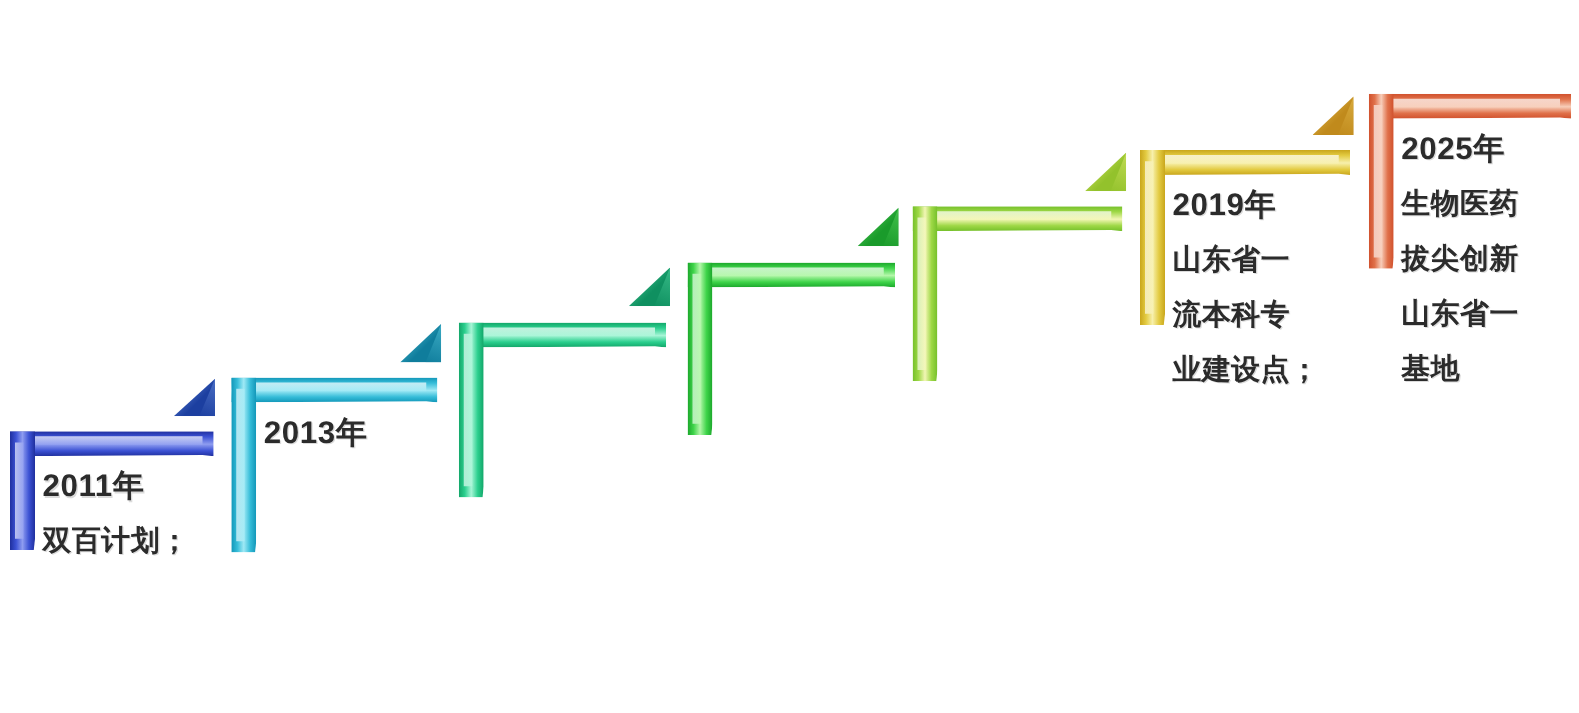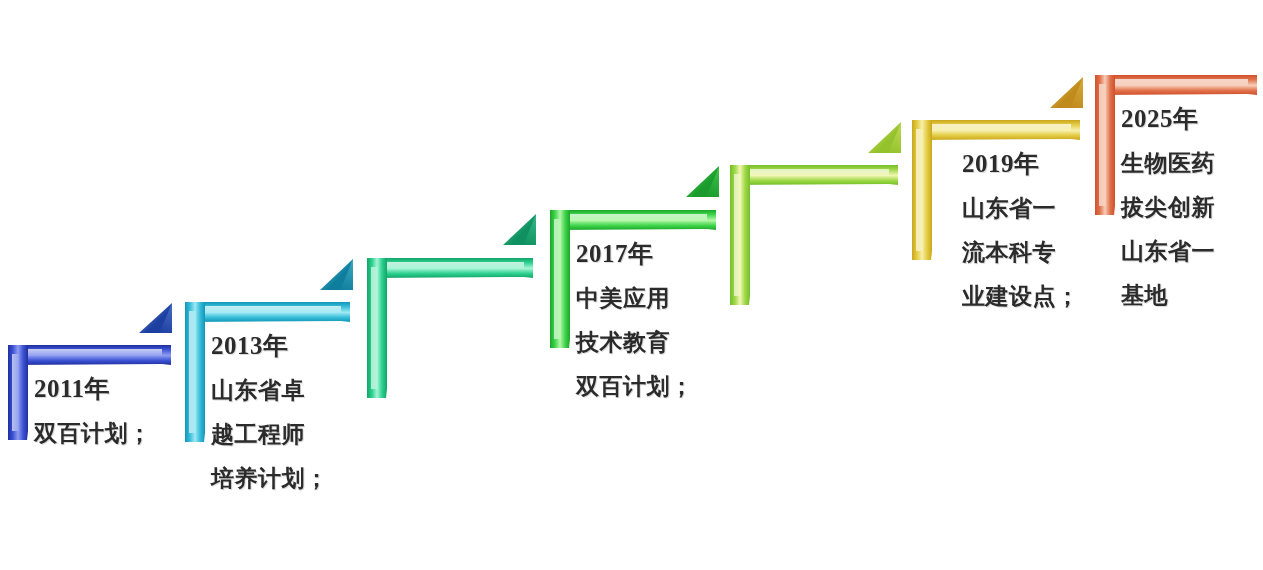--- a/index.html
+++ b/index.html
@@ -54,21 +54,21 @@
   .txt{
     position:absolute;
     color:#2b2b2b;
     font-weight:bold;
     font-size:25px;
     line-height:44px;
     letter-spacing:.5px;
     white-space:pre-line;
     text-shadow:1px 1px 0 rgba(190,190,190,.55);
   }
-  .txt .yr{display:block;font-family:Liberation Serif, serif;}
+  .txt .yr{display:block;font-family:Liberation Sans, sans-serif;}
   .txt .bd{display:block;font-family:"DejaVu Sans","Liberation Sans",sans-serif;font-size:23px;}
 </style>
 </head>
 <body>
 
 <div id="stage">
     <div class="step" style="left: 8px; top: 345px; width: 163px; height: 95px;">
       <div class="bar-top" style="width: 163px;">
         <div class="tshape" style="background: linear-gradient(rgb(31, 47, 158) 0%, rgb(60, 82, 212) 22%, rgb(142, 156, 240) 52%, rgb(60, 82, 212) 78%, rgb(31, 47, 158) 100%);"></div>
         <div class="hi-top" style="background: linear-gradient(rgb(255, 255, 255) 0%, rgb(142, 156, 240) 100%);"></div>
@@ -90,23 +90,21 @@
       </div>
       <div class="bar-vert" style="height: 140px;">
         <div class="vshape" style="background: linear-gradient(90deg, rgb(18, 150, 184) 0%, rgb(53, 188, 216) 24%, rgb(159, 233, 245) 50%, rgb(53, 188, 216) 76%, rgb(18, 150, 184) 100%);"></div>
         <div class="hi-vert" style="background: linear-gradient(90deg, rgb(255, 255, 255) 0%, rgb(159, 233, 245) 100%);"></div>
       </div>
     </div>
     <div class="tri" style="left: 320px; top: 259px; width: 33px; height: 31px;">
       <div class="tri-in" style="background: linear-gradient(135deg, rgb(95, 208, 228) 0%, rgb(15, 125, 156) 60%);"></div>
       <div class="tri-lite" style="background: linear-gradient(200deg, rgb(95, 208, 228) 0%, rgb(15, 125, 156) 85%);"></div>
     </div>
-    <div class="txt" style="left: 211px; top: 324px; width: 145px;"><span class="yr">2013年</span><span class="bd">山东省卓
-越工程师
-培养计划；</span></div>
+    <div class="txt" style="left: 211px; top: 324px; width: 145px;"><span class="yr">2013年</span></div>
     <div class="step" style="left: 367px; top: 258px; width: 166px; height: 140px;">
       <div class="bar-top" style="width: 166px;">
         <div class="tshape" style="background: linear-gradient(rgb(18, 165, 104) 0%, rgb(43, 207, 142) 22%, rgb(166, 245, 214) 52%, rgb(43, 207, 142) 78%, rgb(18, 165, 104) 100%);"></div>
         <div class="hi-top" style="background: linear-gradient(rgb(255, 255, 255) 0%, rgb(166, 245, 214) 100%);"></div>
       </div>
       <div class="bar-vert" style="height: 140px;">
         <div class="vshape" style="background: linear-gradient(90deg, rgb(18, 165, 104) 0%, rgb(43, 207, 142) 24%, rgb(166, 245, 214) 50%, rgb(43, 207, 142) 76%, rgb(18, 165, 104) 100%);"></div>
         <div class="hi-vert" style="background: linear-gradient(90deg, rgb(255, 255, 255) 0%, rgb(166, 245, 214) 100%);"></div>
       </div>
     </div>
@@ -122,23 +120,20 @@
       </div>
       <div class="bar-vert" style="height: 138px;">
         <div class="vshape" style="background: linear-gradient(90deg, rgb(26, 166, 42) 0%, rgb(63, 212, 74) 24%, rgb(179, 247, 169) 50%, rgb(63, 212, 74) 76%, rgb(26, 166, 42) 100%);"></div>
         <div class="hi-vert" style="background: linear-gradient(90deg, rgb(255, 255, 255) 0%, rgb(179, 247, 169) 100%);"></div>
       </div>
     </div>
     <div class="tri" style="left: 686px; top: 166px; width: 33px; height: 31px;">
       <div class="tri-in" style="background: linear-gradient(135deg, rgb(99, 224, 102) 0%, rgb(26, 155, 43) 60%);"></div>
       <div class="tri-lite" style="background: linear-gradient(200deg, rgb(99, 224, 102) 0%, rgb(26, 155, 43) 85%);"></div>
     </div>
-    <div class="txt" style="left: 576px; top: 232px; width: 146px;"><span class="yr">2017年</span><span class="bd">中美应用
-技术教育
-双百计划；</span></div>
     <div class="step" style="left: 730px; top: 165px; width: 168px; height: 140px;">
       <div class="bar-top" style="width: 168px;">
         <div class="tshape" style="background: linear-gradient(rgb(116, 191, 42) 0%, rgb(158, 216, 70) 22%, rgb(242, 246, 180) 52%, rgb(158, 216, 70) 78%, rgb(116, 191, 42) 100%);"></div>
         <div class="hi-top" style="background: linear-gradient(rgb(255, 255, 255) 0%, rgb(242, 246, 180) 100%);"></div>
       </div>
       <div class="bar-vert" style="height: 140px;">
         <div class="vshape" style="background: linear-gradient(90deg, rgb(116, 191, 42) 0%, rgb(158, 216, 70) 24%, rgb(242, 246, 180) 50%, rgb(158, 216, 70) 76%, rgb(116, 191, 42) 100%);"></div>
         <div class="hi-vert" style="background: linear-gradient(90deg, rgb(255, 255, 255) 0%, rgb(242, 246, 180) 100%);"></div>
       </div>
     </div>
@@ -153,21 +148,21 @@
       </div>
       <div class="bar-vert" style="height: 140px;">
         <div class="vshape" style="background: linear-gradient(90deg, rgb(201, 166, 28) 0%, rgb(227, 203, 66) 24%, rgb(247, 240, 172) 50%, rgb(227, 203, 66) 76%, rgb(201, 166, 28) 100%);"></div>
         <div class="hi-vert" style="background: linear-gradient(90deg, rgb(255, 255, 255) 0%, rgb(247, 240, 172) 100%);"></div>
       </div>
     </div>
     <div class="tri" style="left: 1050px; top: 77px; width: 33px; height: 31px;">
       <div class="tri-in" style="background: linear-gradient(135deg, rgb(236, 197, 88) 0%, rgb(192, 138, 28) 60%);"></div>
       <div class="tri-lite" style="background: linear-gradient(200deg, rgb(236, 197, 88) 0%, rgb(192, 138, 28) 85%);"></div>
     </div>
-    <div class="txt" style="left: 938px; top: 142px; width: 148px; margin-left: 24px;"><span class="yr">2019年</span><span class="bd">山东省一
+    <div class="txt" style="left: 938px; top: 142px; width: 148px;"><span class="yr">2019年</span><span class="bd">山东省一
 流本科专
 业建设点；</span></div>
     <div class="step" style="left: 1095px; top: 75px; width: 162px; height: 140px;">
       <div class="bar-top" style="width: 162px;">
         <div class="tshape" style="background: linear-gradient(rgb(208, 80, 44) 0%, rgb(224, 113, 74) 22%, rgb(247, 205, 185) 52%, rgb(224, 113, 74) 78%, rgb(208, 80, 44) 100%);"></div>
         <div class="hi-top" style="background: linear-gradient(rgb(255, 255, 255) 0%, rgb(247, 205, 185) 100%);"></div>
       </div>
       <div class="bar-vert" style="height: 140px;">
         <div class="vshape" style="background: linear-gradient(90deg, rgb(208, 80, 44) 0%, rgb(224, 113, 74) 24%, rgb(247, 205, 185) 50%, rgb(224, 113, 74) 76%, rgb(208, 80, 44) 100%);"></div>
         <div class="hi-vert" style="background: linear-gradient(90deg, rgb(255, 255, 255) 0%, rgb(247, 205, 185) 100%);"></div>

